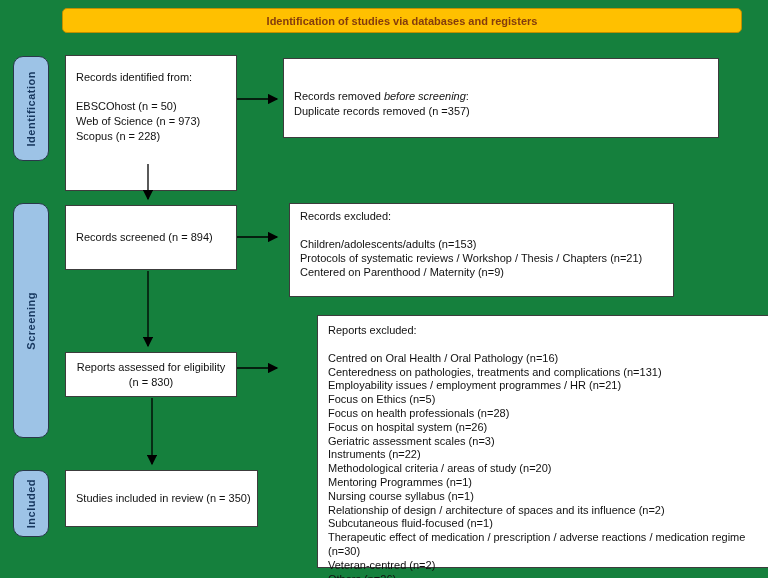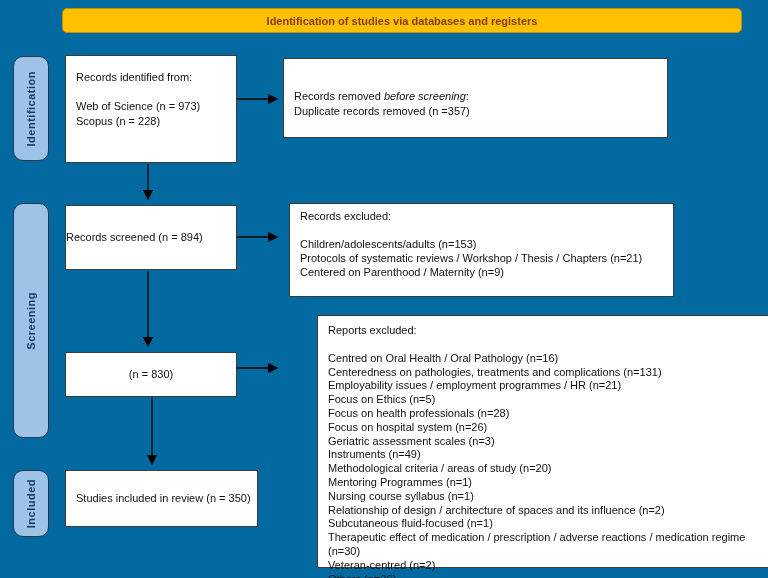--- a/index.html
+++ b/index.html
@@ -1,19 +1,19 @@
 <!DOCTYPE html>
 <html style="--banner-bg: #FFC000; --banner-border: #BF8F00; --banner-text: #843C0C; --stage-bg: #9DC3E6; --stage-border: #29384A; --stage-text: #17375E;"><head>
 <meta charset="utf-8">
 <style>
   html,body { margin:0; padding:0; background:#ffffff; }
   #canvas {
     position: relative;
     width: 768px; height: 578px;
-    background: #0369a1;
+    background: #15803d;
     font-family: "Liberation Sans", sans-serif;
     font-size: 11px;
     color: #111111;
     overflow: hidden;
   }
   
   .banner {
     position: absolute;
     left: 62px; top: 8px; width: 680px; height: 25px;
     background: var(--banner-bg, #FFC000);
@@ -46,28 +46,28 @@
   #stage-screening      { top: 203px; height: 235px; }
   #stage-included       { top: 470px; height: 67px;  }
   
   .fbox {
     position: absolute;
     background: #ffffff;
     border: 1px solid #3c3c3c;
     box-sizing: border-box;
     line-height: 15px;
   }
-  #box-records-identified { left: 65px; top: 55px;  width: 172px; height: 108px; padding: 14px 6px 0 10px; }
+  #box-records-identified { left: 65px; top: 55px;  width: 172px; height: 136px; padding: 14px 6px 0 10px; }
   #box-records-screened   { left: 65px; top: 205px; width: 172px; height: 65px;
-                            display:flex; align-items:center; }
+                            display:flex; align-items:center; padding-left: 10px; }
   #box-reports-assessed   { left: 65px; top: 352px; width: 172px; height: 45px;
                             display:flex; flex-direction:column; align-items:center; justify-content:center; text-align:center; }
   #box-studies-included   { left: 65px; top: 470px; width: 193px; height: 57px;
                             display:flex; align-items:center; padding-left: 10px; }
-  #box-records-removed    { left: 283px; top: 58px;  width: 385px; height: 80px; padding: 30px 6px 0 10px; }
+  #box-records-removed    { left: 283px; top: 58px;  width: 436px; height: 80px; padding: 30px 6px 0 10px; }
   #box-records-excluded   { left: 289px; top: 203px; width: 385px; height: 94px; padding: 5px 6px 0 10px; line-height: 14px; }
   #box-reports-excluded   { left: 283px; top: 315px; width: 459px; height: 253px; padding: 8px 6px 0 10px; line-height: 13.8px; margin-left: 34px; }
   .spacer { height: 14px; }
   .indent { }
   .italic { font-style: italic; }
   
   #arrows { position:absolute; left:0; top:0; width:768px; height:578px; pointer-events:none; }
   #arrows line { stroke:#000; stroke-width:1.3; }
 </style>
 </head>
@@ -86,20 +86,21 @@
     <span>Screening</span>
   </div>
   <div class="stage" id="stage-included">
     <span>Included</span>
   </div>
 
   <div class="fbox" id="box-records-identified">
     <div>Records identified from:</div>
     <div class="spacer"></div>
     <div>
+        <div>EBSCOhost (n = 50)</div>
         <div>Web of Science (n = 973)</div>
         <div>Scopus (n = 228)</div>
       </div>
   </div>
 
   <div class="fbox" id="box-records-removed">
     <div>
       <span>Records removed </span><span class="italic">before screening</span><span>:</span>
     </div>
     <div class="indent">Duplicate records removed  (n =357)</div>
@@ -113,35 +114,36 @@
     <div>Records excluded:</div>
     <div class="spacer"></div>
     <div>
         <div>Children/adolescents/adults (n=153)</div>
         <div>Protocols of systematic reviews / Workshop / Thesis / Chapters (n=21)</div>
         <div>Centered on Parenthood / Maternity (n=9)</div>
       </div>
   </div>
 
   <div class="fbox" id="box-reports-assessed">
+    <div>Reports assessed for eligibility</div>
     <div>(n = 830)</div>
   </div>
 
   <div class="fbox" id="box-reports-excluded">
     <div>Reports excluded:</div>
     <div class="spacer"></div>
     <div>
         <div>Centred on Oral Health / Oral Pathology (n=16)</div>
         <div>Centeredness on pathologies, treatments and complications (n=131)</div>
         <div>Employability issues / employment programmes / HR (n=21)</div>
         <div>Focus on Ethics (n=5)</div>
         <div>Focus on health professionals (n=28)</div>
         <div>Focus on hospital system (n=26)</div>
         <div>Geriatric assessment scales (n=3)</div>
-        <div>Instruments (n=49)</div>
+        <div>Instruments (n=22)</div>
         <div>Methodological criteria / areas of study (n=20)</div>
         <div>Mentoring Programmes (n=1)</div>
         <div>Nursing course syllabus (n=1)</div>
         <div>Relationship of design / architecture of spaces and its influence (n=2)</div>
         <div>Subcutaneous fluid-focused (n=1)</div>
         <div>Therapeutic effect of medication / prescription / adverse reactions / medication regime (n=30)</div>
         <div>Veteran-centred (n=2)</div>
         <div>Others (n=26)</div>
       </div>
   </div>

